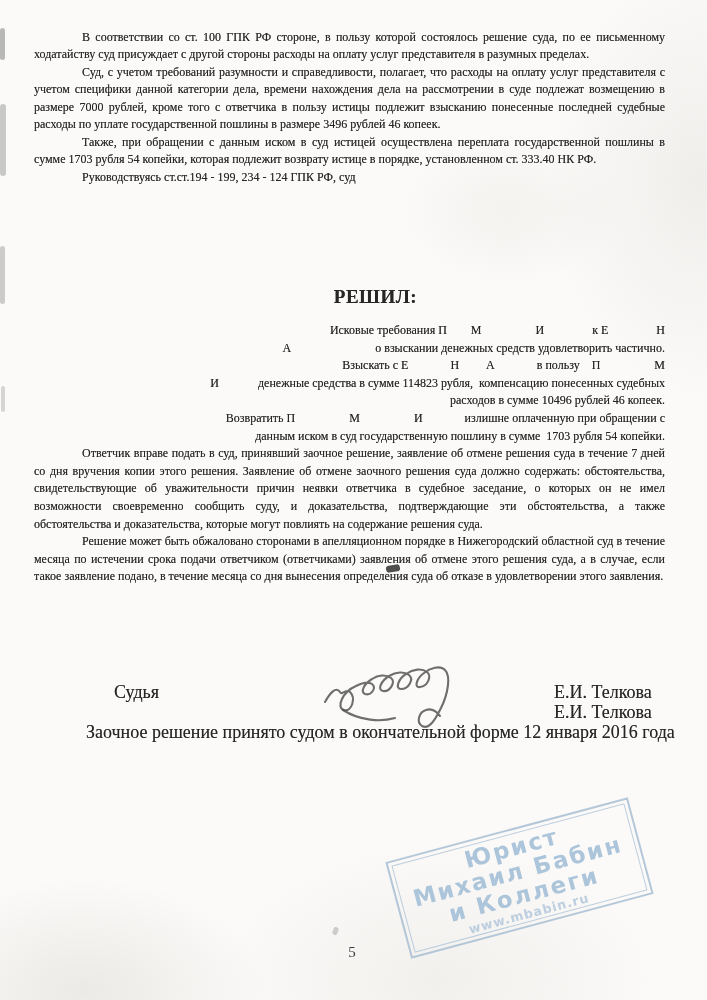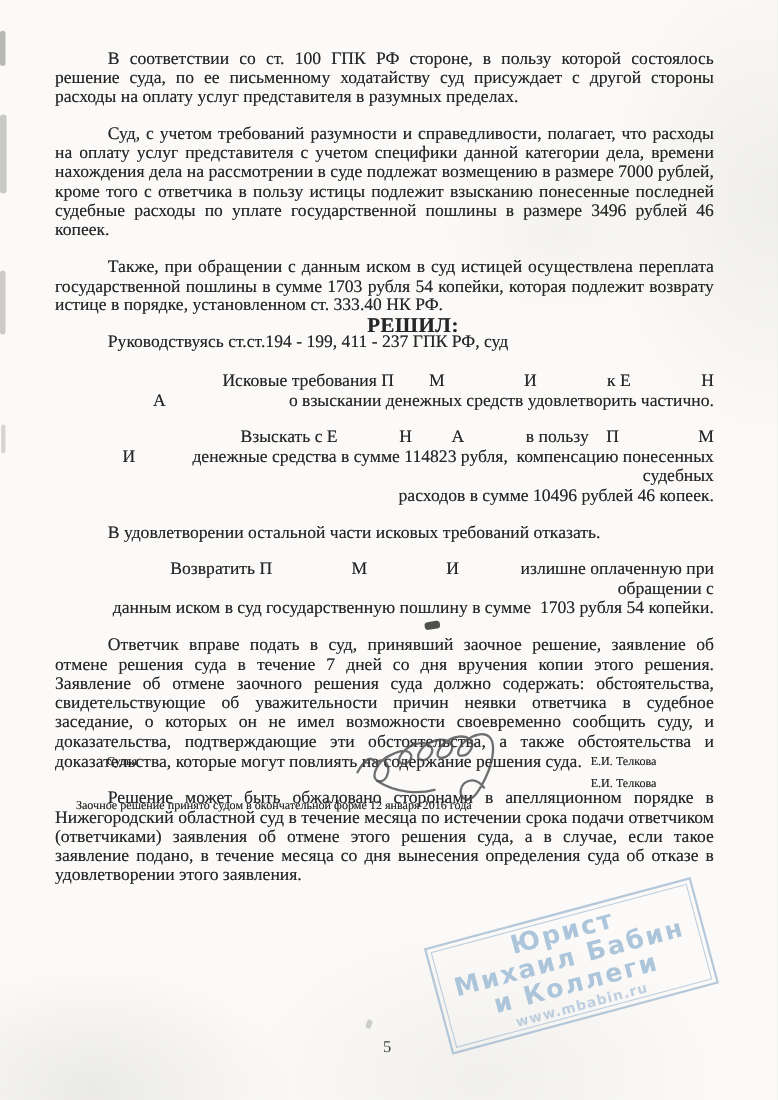--- a/index.html
+++ b/index.html
@@ -11,35 +11,35 @@
     background-image:
       radial-gradient(ellipse 220px 320px at 99% 18%, rgba(175,175,170,.16), transparent 70%),
       radial-gradient(ellipse 260px 160px at 12% 99%, rgba(168,168,162,.20), transparent 70%),
       radial-gradient(ellipse 320px 200px at 62% 98%, rgba(178,178,172,.14), transparent 70%),
       radial-gradient(ellipse 160px 110px at 72% 21%, rgba(188,188,182,.13), transparent 70%);
     overflow:hidden;
     font-family:"Liberation Serif", serif;
     color:#262626;
   }
   .para{
-    margin:16px;
-    font-size:16px;
+    margin:0;
+    font-size:12px;
     text-align:justify;
     text-indent:48px;
     text-shadow:0 0 .3px rgba(30,30,30,.55);
   }
   .block-intro{position:absolute;left:34px;top:29px;width:631px;line-height:17.45px;}
   .block-operative{position:absolute;left:34px;top:322px;width:631px;line-height:17.6px;}
   .gaps{white-space:pre-wrap;text-align:right;text-indent:0;}
   .heading{
     position:absolute;left:44px;top:286px;width:663px;
     text-align:center;font-weight:bold;font-size:19px;letter-spacing:.5px;
     text-shadow:0 0 .3px rgba(30,30,30,.6);
   }
-  .sig-block{position:absolute;left:28px;top:682px;width:631px;font-size:11px;line-height:20px;
+  .sig-block{position:absolute;left:45px;top:682px;width:631px;font-size:18px;line-height:20px;
     text-shadow:0 0 .3px rgba(30,30,30,.5);}
   .sig-row{position:relative;height:20px;}
   .sig-label.l1{padding-left:69px;}
   .sig-label.l2{padding-left:41px;}
   .sig-name{position:absolute;left:509px;top:0;text-align:right;}
   .sig-final{padding-left:41px;white-space:nowrap;}
   .signature-svg{position:absolute;left:305px;top:648px;width:175px;height:92px;}
   .signature-svg path{fill:none;stroke:#4f4f4f;stroke-width:2.1;stroke-linecap:round;opacity:.82;}
   
   .stamp{
@@ -74,32 +74,31 @@
 </style>
 </head>
 <body>
 
 <div class="page">
 
   <div class="block-intro">
     <p class="para">В соответствии со ст. 100  ГПК РФ стороне, в пользу которой состоялось решение суда, по ее письменному ходатайству суд присуждает с другой стороны расходы на оплату услуг представителя в разумных пределах.</p>
     <p class="para">Суд, с учетом требований разумности и справедливости, полагает, что расходы на оплату услуг представителя с учетом специфики данной категории дела, времени нахождения дела на рассмотрении в суде подлежат возмещению в размере 7000  рублей, кроме того с  ответчика в пользу истицы подлежит взысканию понесенные последней судебные расходы по уплате государственной пошлины в размере 3496 рублей 46 копеек.</p>
     <p class="para">Также, при обращении с данным иском в суд истицей осуществлена переплата государственной пошлины в сумме 1703 рубля 54 копейки, которая подлежит возврату истице в порядке, установленном ст. 333.40 НК РФ.</p>
-    <p class="para">Руководствуясь ст.ст.194 - 199, 411 - 237  ГПК РФ,  суд</p>
+    <p class="para">Руководствуясь ст.ст.194 - 199, 234 - 124  ГПК РФ,  суд</p>
   </div>
 
   <div class="heading">РЕШИЛ:</div>
 
   <div class="block-operative">
     <p class="para gaps">&nbsp;&nbsp;&nbsp;&nbsp;&nbsp;&nbsp;&nbsp;&nbsp;&nbsp;&nbsp;&nbsp;&nbsp;&nbsp;Исковые требования П&nbsp;&nbsp;&nbsp;&nbsp;&nbsp;&nbsp;&nbsp;&nbsp;М&nbsp;&nbsp;&nbsp;&nbsp;&nbsp;&nbsp;&nbsp;&nbsp;&nbsp;&nbsp;&nbsp;&nbsp;&nbsp;&nbsp;&nbsp;&nbsp;&nbsp;&nbsp;И&nbsp;&nbsp;&nbsp;&nbsp;&nbsp;&nbsp;&nbsp;&nbsp;&nbsp;&nbsp;&nbsp;&nbsp;&nbsp;&nbsp;&nbsp;&nbsp;к Е&nbsp;&nbsp;&nbsp;&nbsp;&nbsp;&nbsp;&nbsp;&nbsp;&nbsp;&nbsp;&nbsp;&nbsp;&nbsp;&nbsp;&nbsp;&nbsp;Н
 А&nbsp;&nbsp;&nbsp;&nbsp;&nbsp;&nbsp;&nbsp;&nbsp;&nbsp;&nbsp;&nbsp;&nbsp;&nbsp;&nbsp;&nbsp;&nbsp;&nbsp;&nbsp;&nbsp;&nbsp;&nbsp;&nbsp;&nbsp;&nbsp;&nbsp;&nbsp;&nbsp;&nbsp;о взыскании денежных средств удовлетворить частично.</p>
     <p class="para gaps">&nbsp;&nbsp;&nbsp;&nbsp;&nbsp;&nbsp;&nbsp;&nbsp;&nbsp;&nbsp;&nbsp;&nbsp;&nbsp;Взыскать с Е&nbsp;&nbsp;&nbsp;&nbsp;&nbsp;&nbsp;&nbsp;&nbsp;&nbsp;&nbsp;&nbsp;&nbsp;&nbsp;&nbsp;Н&nbsp;&nbsp;&nbsp;&nbsp;&nbsp;&nbsp;&nbsp;&nbsp;&nbsp;А&nbsp;&nbsp;&nbsp;&nbsp;&nbsp;&nbsp;&nbsp;&nbsp;&nbsp;&nbsp;&nbsp;&nbsp;&nbsp;&nbsp;в пользу&nbsp;&nbsp;&nbsp;&nbsp;П&nbsp;&nbsp;&nbsp;&nbsp;&nbsp;&nbsp;&nbsp;&nbsp;&nbsp;&nbsp;&nbsp;&nbsp;&nbsp;&nbsp;&nbsp;&nbsp;&nbsp;&nbsp;М
 И&nbsp;&nbsp;&nbsp;&nbsp;&nbsp;&nbsp;&nbsp;&nbsp;&nbsp;&nbsp;&nbsp;&nbsp;&nbsp;денежные средства в сумме 114823 рубля,  компенсацию понесенных судебных
 расходов в сумме 10496 рублей 46 копеек.</p>
-    <p class="para">В удовлетворении остальной части исковых требований  отказать.</p>
     <p class="para gaps">&nbsp;&nbsp;&nbsp;&nbsp;&nbsp;&nbsp;&nbsp;&nbsp;&nbsp;&nbsp;&nbsp;&nbsp;&nbsp;Возвратить П&nbsp;&nbsp;&nbsp;&nbsp;&nbsp;&nbsp;&nbsp;&nbsp;&nbsp;&nbsp;&nbsp;&nbsp;&nbsp;&nbsp;&nbsp;&nbsp;&nbsp;&nbsp;М&nbsp;&nbsp;&nbsp;&nbsp;&nbsp;&nbsp;&nbsp;&nbsp;&nbsp;&nbsp;&nbsp;&nbsp;&nbsp;&nbsp;&nbsp;&nbsp;&nbsp;&nbsp;И&nbsp;&nbsp;&nbsp;&nbsp;&nbsp;&nbsp;&nbsp;&nbsp;&nbsp;&nbsp;&nbsp;&nbsp;&nbsp;&nbsp;излишне оплаченную при обращении с
 данным иском в суд государственную пошлину в сумме&nbsp; 1703 рубля 54 копейки.</p>
     <p class="para">Ответчик вправе подать в суд, принявший заочное решение, заявление об отмене решения суда в течение 7 дней со дня вручения  копии этого решения. Заявление об отмене заочного решения суда должно содержать: обстоятельства, свидетельствующие об уважительности причин неявки ответчика в судебное заседание, о которых он не имел возможности своевременно сообщить суду, и доказательства, подтверждающие эти обстоятельства, а также обстоятельства и доказательства, которые могут повлиять на содержание решения суда.</p>
     <p class="para">Решение может быть обжаловано сторонами в апелляционном порядке в Нижегородский областной суд  в течение месяца по истечении срока подачи ответчиком (ответчиками)  заявления об отмене этого решения суда, а в случае, если такое заявление подано, в течение месяца  со дня вынесения определения суда об отказе в удовлетворении этого заявления.</p>
   </div>
 
   <div class="sig-block">
     <div class="sig-row r1">
       <span class="sig-label l1">Судья</span>
       <span class="sig-name">Е.И. Телкова</span>

